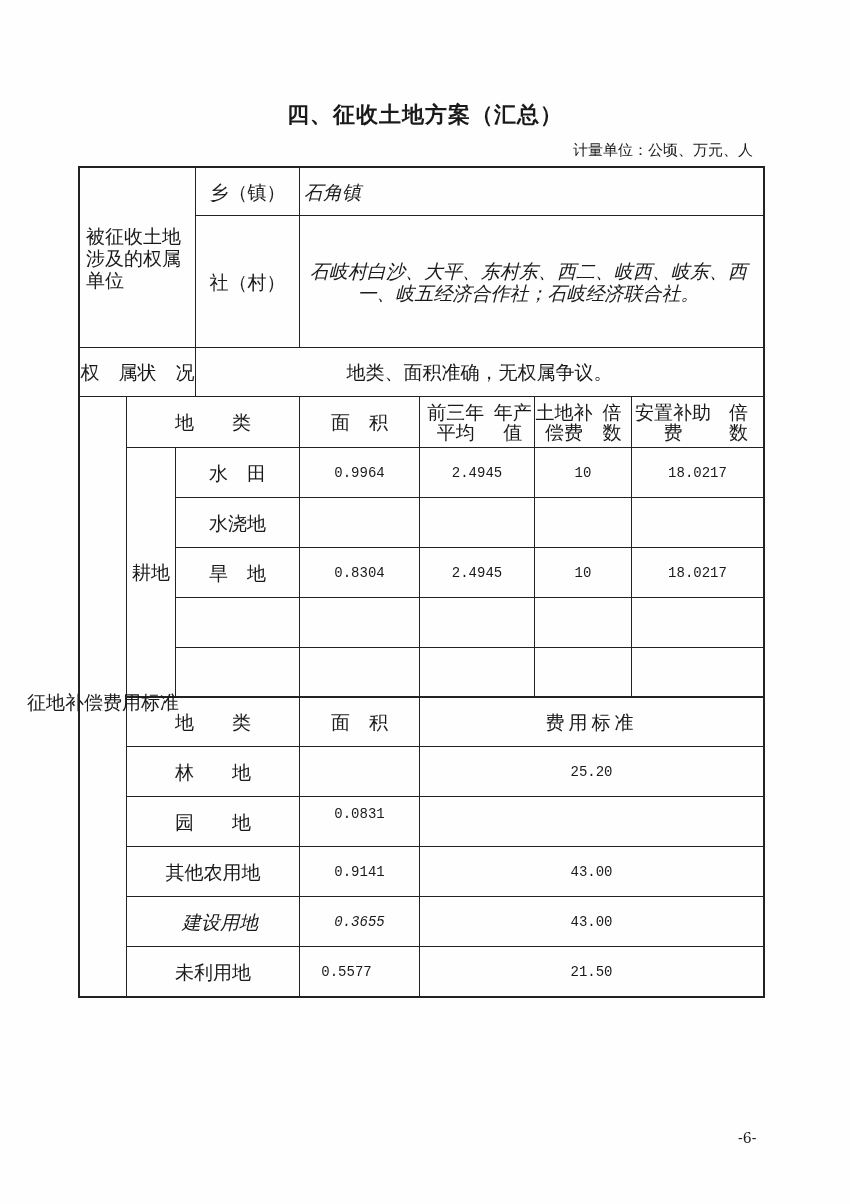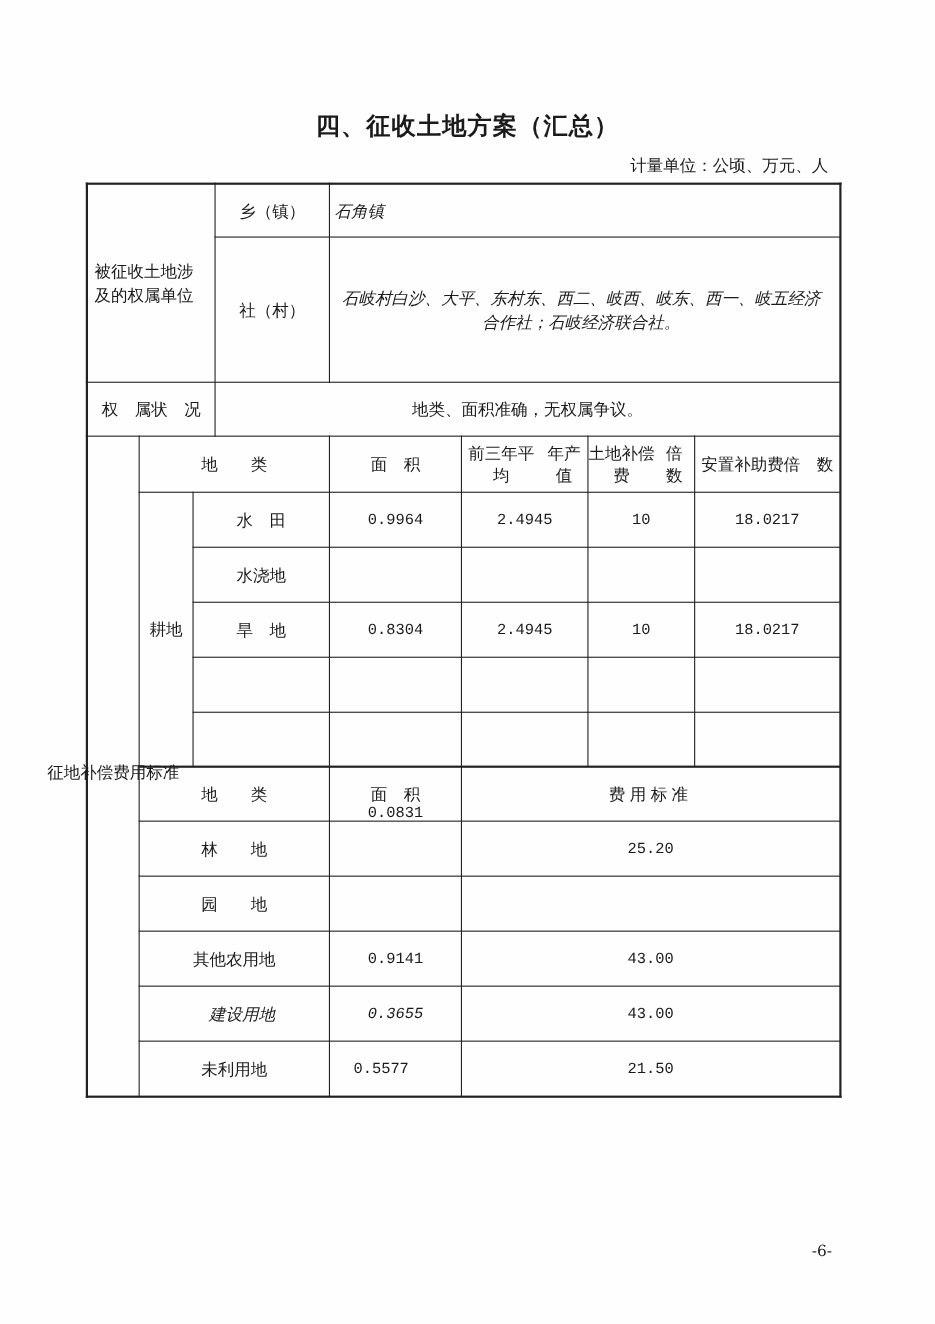--- a/index.html
+++ b/index.html
@@ -3,21 +3,21 @@
 <meta charset="utf-8">
 <style>
   html, body { margin:0; padding:0; }
   body { width:850px; height:1204px; background:#fefefe; position:relative; overflow:hidden;
          font-family:"DejaVu Serif","Liberation Serif",serif; color:#1a1a1a; }
   .title { position:absolute; left:0; top:100px; width:850px; text-align:center;
            font-family:"DejaVu Sans","Liberation Sans",sans-serif; font-weight:bold; font-size:22px; letter-spacing:1px; }
   .unit { position:absolute; right:97px; top:141px; font-size:15px; }
   .pageno { position:absolute; left:738px; top:1130px; font-size:14px; }
   .cell { position:absolute; box-sizing:border-box; display:flex; align-items:center; justify-content:center;
-          text-align:center; font-size:15px; line-height:22px; }
+          text-align:center; font-size:19px; line-height:22px; }
   .line { position:absolute; background:#222; }
   .left { justify-content:flex-start; text-align:center; padding-left:4px;font-style:italic; }
   .num { font-family:"Liberation Mono","DejaVu Sans Mono",monospace; font-size:14px; }
   .vert { flex-direction:row; }
   .vert span { display:block; }
 </style>
 </head>
 <body>
 
 <div class="title">四、征收土地方案（汇总）</div>
@@ -134,21 +134,21 @@
     <div class="cell num" style="left:535px;top:648px;width:96px;height:48px;"></div>
     <div class="cell num" style="left:632px;top:648px;width:131px;height:48px;"></div>
   </div>
 
   <div class="cell" style="left:127px;top:698px;width:172px;height:48px;">地　　类</div>
   <div class="cell" style="left:300px;top:698px;width:119px;height:48px;">面　积</div>
   <div class="cell" style="left:420px;top:698px;width:343px;height:48px;letter-spacing:4px;">费用标准</div>
 
   <div>
     <div class="cell" style="left:127px;top:747px;width:172px;height:49px;">林　　地</div>
-    <div class="cell num" style="left:300px;top:715px;width:119px;height:49px;">0.0831</div>
+    <div class="cell num" style="left:300px;top:789px;width:119px;height:49px;">0.0831</div>
     <div class="cell num" style="left:420px;top:747px;width:343px;height:49px;">25.20</div>
   </div>
   <div>
     <div class="cell" style="left:127px;top:797px;width:172px;height:49px;">园　　地</div>
     <div class="cell num" style="left:300px;top:797px;width:119px;height:49px;"></div>
     <div class="cell num" style="left:420px;top:797px;width:343px;height:49px;"></div>
   </div>
   <div>
     <div class="cell" style="left:127px;top:847px;width:172px;height:49px;">其他农用地</div>
     <div class="cell num" style="left:300px;top:847px;width:119px;height:49px;text-align:center;">0.9141</div>

